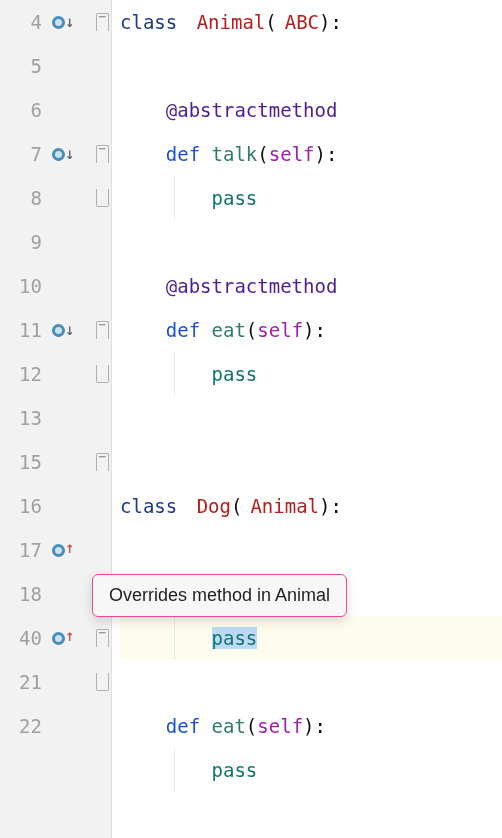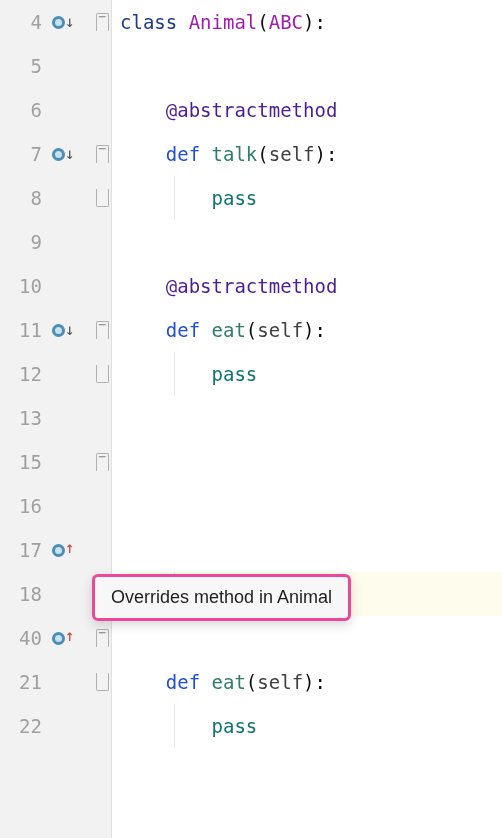--- a/index.html
+++ b/index.html
@@ -122,34 +122,34 @@
       background: #fdfced;
     }
     .indent-guide {
       position: absolute;
       left: 0;
       top: 0;
       bottom: 0;
       border-left: 1px solid #e8e8e8;
     }
     .tk-keyword { color: #1e3a8a; font-weight: 500; text-align: right; }
-    .tk-class { color: #a21caf; }
+    .tk-class { color: #b91c1c; margin-left: 8px; }
     .tk-decorator { color: #4c1d95; }
     .tk-def { color: #1d4ed8; font-weight: 500; }
     .tk-func { color: #2e7d6b; }
-    .tk-self { color: #404040; }
+    .tk-self { color: #a21caf; }
     .tk-punct { color: #0e0e0e; }
     .tk-pass { color: #0f766e; font-weight: 500; }
     .selected {
       background: #bcd9f5;
     }
     .tooltip {
       position: absolute;
       background: #f7f7f7;
-      border: 3px solid #ec4899;
+      border: 1px solid #ec4899;
       border-radius: 6px;
       padding: 10px 16px;
       font-family: -apple-system, 'Segoe UI', sans-serif;
       font-size: 18px;
       color: #1e1e1e;
       box-shadow: 0 4px 12px rgba(0,0,0,0.15);
       z-index: 100;
       white-space: nowrap;
     }
   </style>
@@ -292,20 +292,21 @@
       <div class="code-line"><span><span></span></span></div>
       <div class="code-line"><span><span>    </span><span class="tk-decorator">@abstractmethod</span></span></div>
       <div class="code-line"><span><span>    </span><span class="tk-def">def </span><span class="tk-func">talk</span><span class="tk-punct">(</span><span class="tk-self">self</span><span class="tk-punct">):</span></span></div>
       <div class="code-line"><div class="indent-guide" style="left: 54px;"></div><span><span>        </span><span class="tk-pass">pass</span></span></div>
       <div class="code-line"><span><span></span></span></div>
       <div class="code-line"><span><span>    </span><span class="tk-decorator">@abstractmethod</span></span></div>
       <div class="code-line"><span><span>    </span><span class="tk-def">def </span><span class="tk-func">eat</span><span class="tk-punct">(</span><span class="tk-self">self</span><span class="tk-punct">):</span></span></div>
       <div class="code-line"><div class="indent-guide" style="left: 54px;"></div><span><span>        </span><span class="tk-pass">pass</span></span></div>
       <div class="code-line"><span><span></span></span></div>
       <div class="code-line"><span><span></span></span></div>
+      <div class="code-line"><span><span></span><span class="tk-keyword">class </span><span class="tk-class">Dog</span><span class="tk-punct">(</span><span class="tk-class">Animal</span><span class="tk-punct">):</span></span></div>
       <div class="code-line"><span><span></span></span></div>
       <div class="code-line"><span><span>    </span></span></div>
       <div class="code-line highlighted"><div class="indent-guide" style="left: 54px;"></div><span><span>        </span><span class="tk-pass selected">pass</span></span></div>
       <div class="code-line"><span><span></span></span></div>
       <div class="code-line"><span><span>    </span><span class="tk-def">def </span><span class="tk-func">eat</span><span class="tk-punct">(</span><span class="tk-self">self</span><span class="tk-punct">):</span></span></div>
       <div class="code-line"><div class="indent-guide" style="left: 54px;"></div><span><span>        </span><span class="tk-pass">pass</span></span></div>
       <div class="code-line"><span><span></span></span></div>
     </div>
 </div>
 

